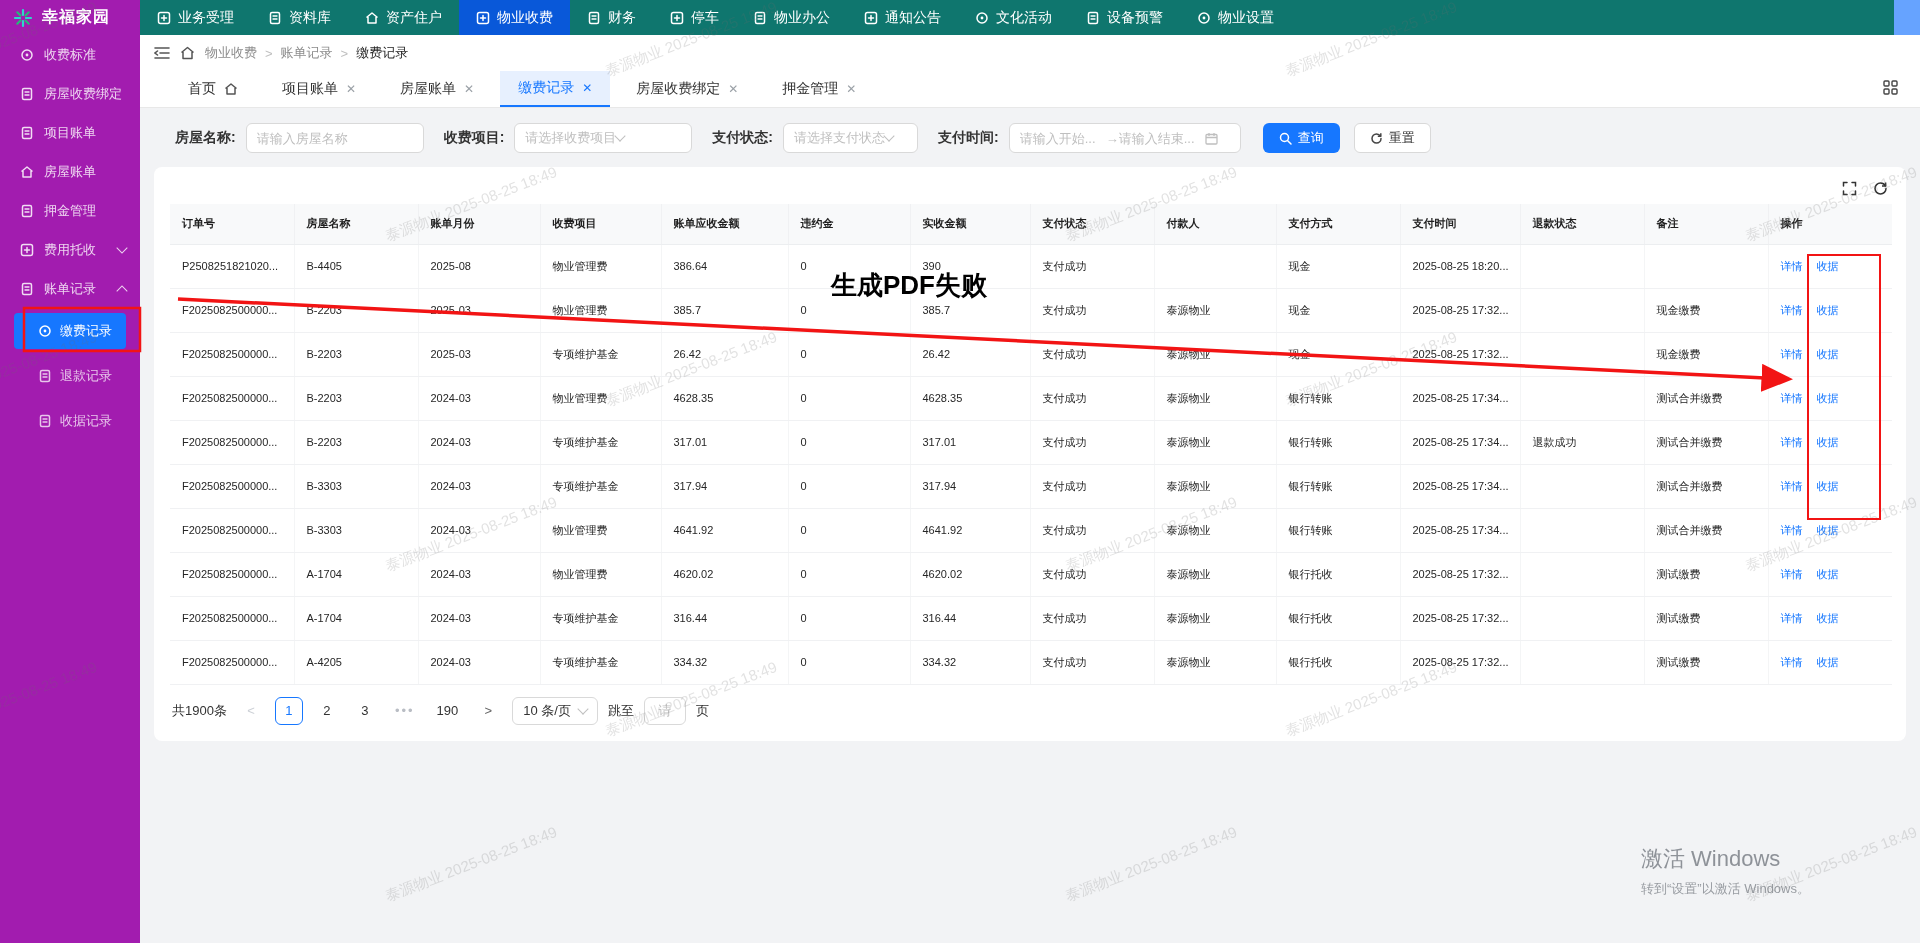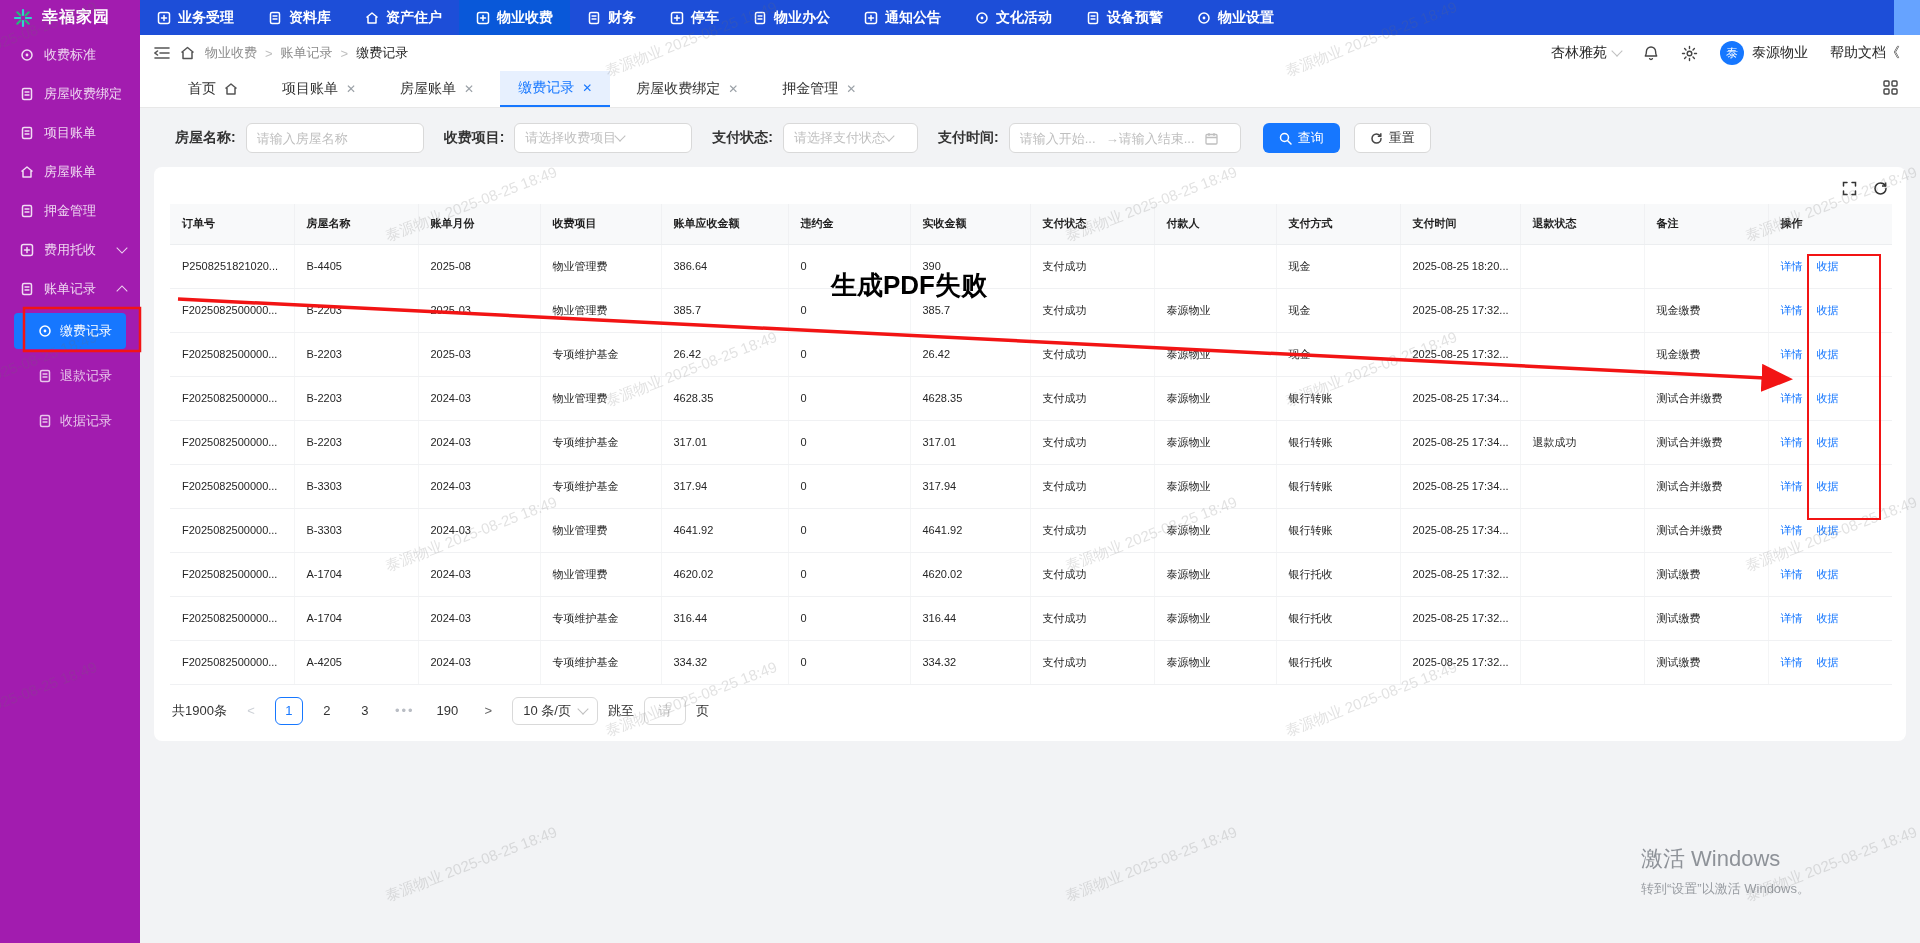--- a/index.html
+++ b/index.html
@@ -16,21 +16,21 @@
   .side-item .chev { margin-left:auto; margin-right:14px; }
   .side-sub { height:45px; padding-left:0; }
   .side-sub .pill { margin:0 14px; height:36px; width:112px; display:flex; align-items:center; gap:8px;
     padding-left:24px; border-radius:4px; color:rgba(255,255,255,.75); font-size:13px; }
   .side-sub.active .pill { background:#1677ff; color:#fff; }
   svg.ic { display:block; }
 
   
   .main { flex:1; display:flex; flex-direction:column; height:100%; min-width:0; }
 
-  .topnav { height:35px; background:#1d4ed8; display:flex; align-items:stretch; position:relative;font-weight:bold; }
+  .topnav { height:35px; background:#0f766e; display:flex; align-items:stretch; position:relative; }
   .nav-item { display:flex; align-items:center; gap:7px; padding:0 17px; color:#fff; font-size:14px; cursor:pointer; }
   .nav-item.active { background:#0958d9; }
   .nav-handle { position:absolute; right:0; top:0; width:26px; height:35px; background:#66a3ff; }
 
   .header2 { height:36px; background:#fff; display:flex; align-items:center; padding:0 20px 0 14px; gap:10px; }
   .crumb { display:flex; align-items:center; gap:8px; font-size:13px; color:#8c8c8c; }
   .crumb .sep { color:#bfbfbf; }
   .crumb .cur { color:#262626; }
   .h2-right { margin-left:auto; display:flex; align-items:center; gap:22px; }
   .proj { display:flex; align-items:center; gap:6px; font-size:14px; color:#262626; cursor:pointer; }
@@ -345,43 +345,20 @@
           <path d="M1.5 6.5L7.5 1.5 13.5 6.5M3 6v6.5h9V6" fill="none" stroke="#555" stroke-width="1.5" stroke-linejoin="round"></path>
         </svg>
       </span>
       <span class="crumb">
         <span>物业收费</span>
         <span class="sep">&gt;</span>
         <span>账单记录</span>
         <span class="sep">&gt;</span>
         <span class="cur">缴费记录</span>
       </span>
-      <div class="h2-right">
-        <span class="proj">
-          <span>杏林雅苑</span>
-          <span class="chevd"></span>
-        </span>
-        <span>
-          <svg class="ic" width="16" height="17" viewBox="0 0 16 17">
-            <path d="M8 2a4.6 4.6 0 0 0-4.6 4.6c0 3.2-1.1 4.4-1.1 4.4h11.4s-1.1-1.2-1.1-4.4A4.6 4.6 0 0 0 8 2z" fill="none" stroke="#444" stroke-width="1.4" stroke-linejoin="round"></path>
-            <path d="M6.6 13.6a1.5 1.5 0 0 0 2.8 0" fill="none" stroke="#444" stroke-width="1.4" stroke-linecap="round"></path>
-          </svg>
-        </span>
-        <span>
-          <svg class="ic" width="17" height="17" viewBox="0 0 17 17">
-            <circle cx="8.5" cy="8.5" r="2.3" fill="none" stroke="#444" stroke-width="1.4"></circle>
-            <path d="M8.5 1.5v2M8.5 13.5v2M1.5 8.5h2M13.5 8.5h2M3.6 3.6l1.4 1.4M12 12l1.4 1.4M13.4 3.6L12 5M5 12l-1.4 1.4" stroke="#444" stroke-width="1.4" stroke-linecap="round"></path>
-          </svg>
-        </span>
-        <span class="userwrap">
-          <span class="avatar">泰</span>
-          <span>泰源物业</span>
-        </span>
-        <span class="help">帮助文档《</span>
-      </div>
     </div>
 
     <div class="tabsbar" id="tabsbar">
       <div class="tab">
           <span>首页</span>
           <span>
             <svg class="ic" width="14" height="14" viewBox="0 0 14 14">
               <path d="M1.5 6.5L7 2l5.5 4.5M3 6v6h8V6" fill="none" stroke="#555" stroke-width="1.5" stroke-linejoin="round"></path>
             </svg>
           </span>

